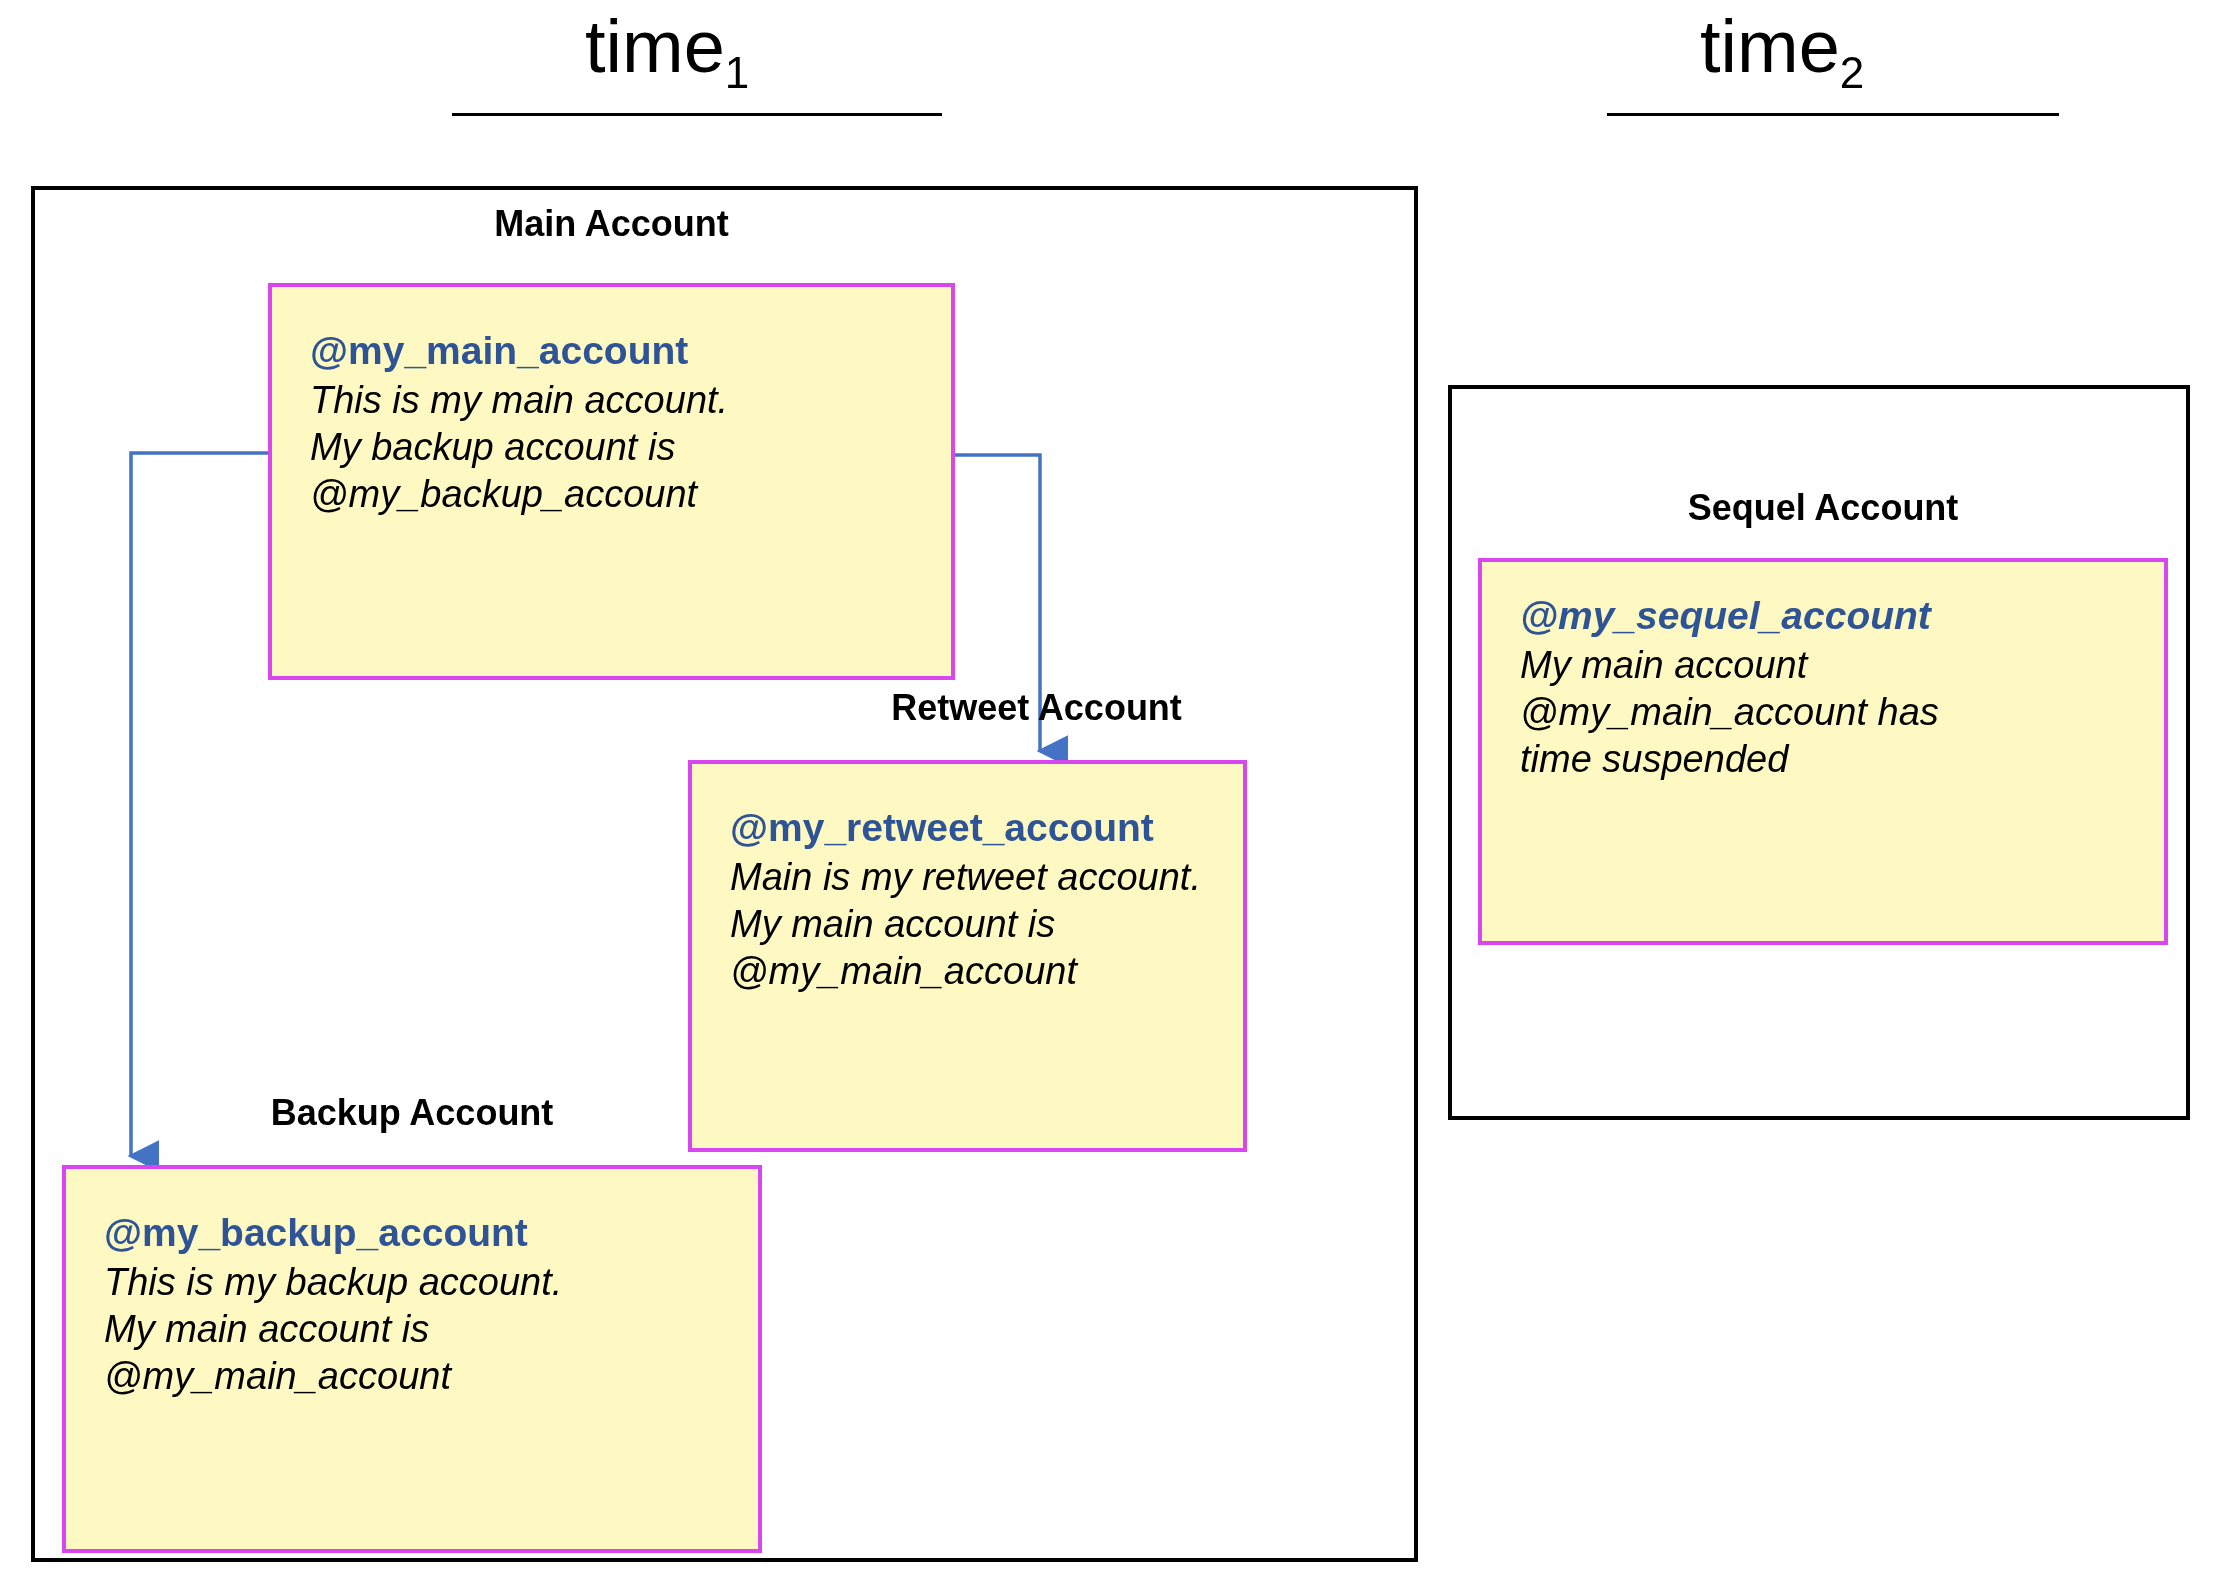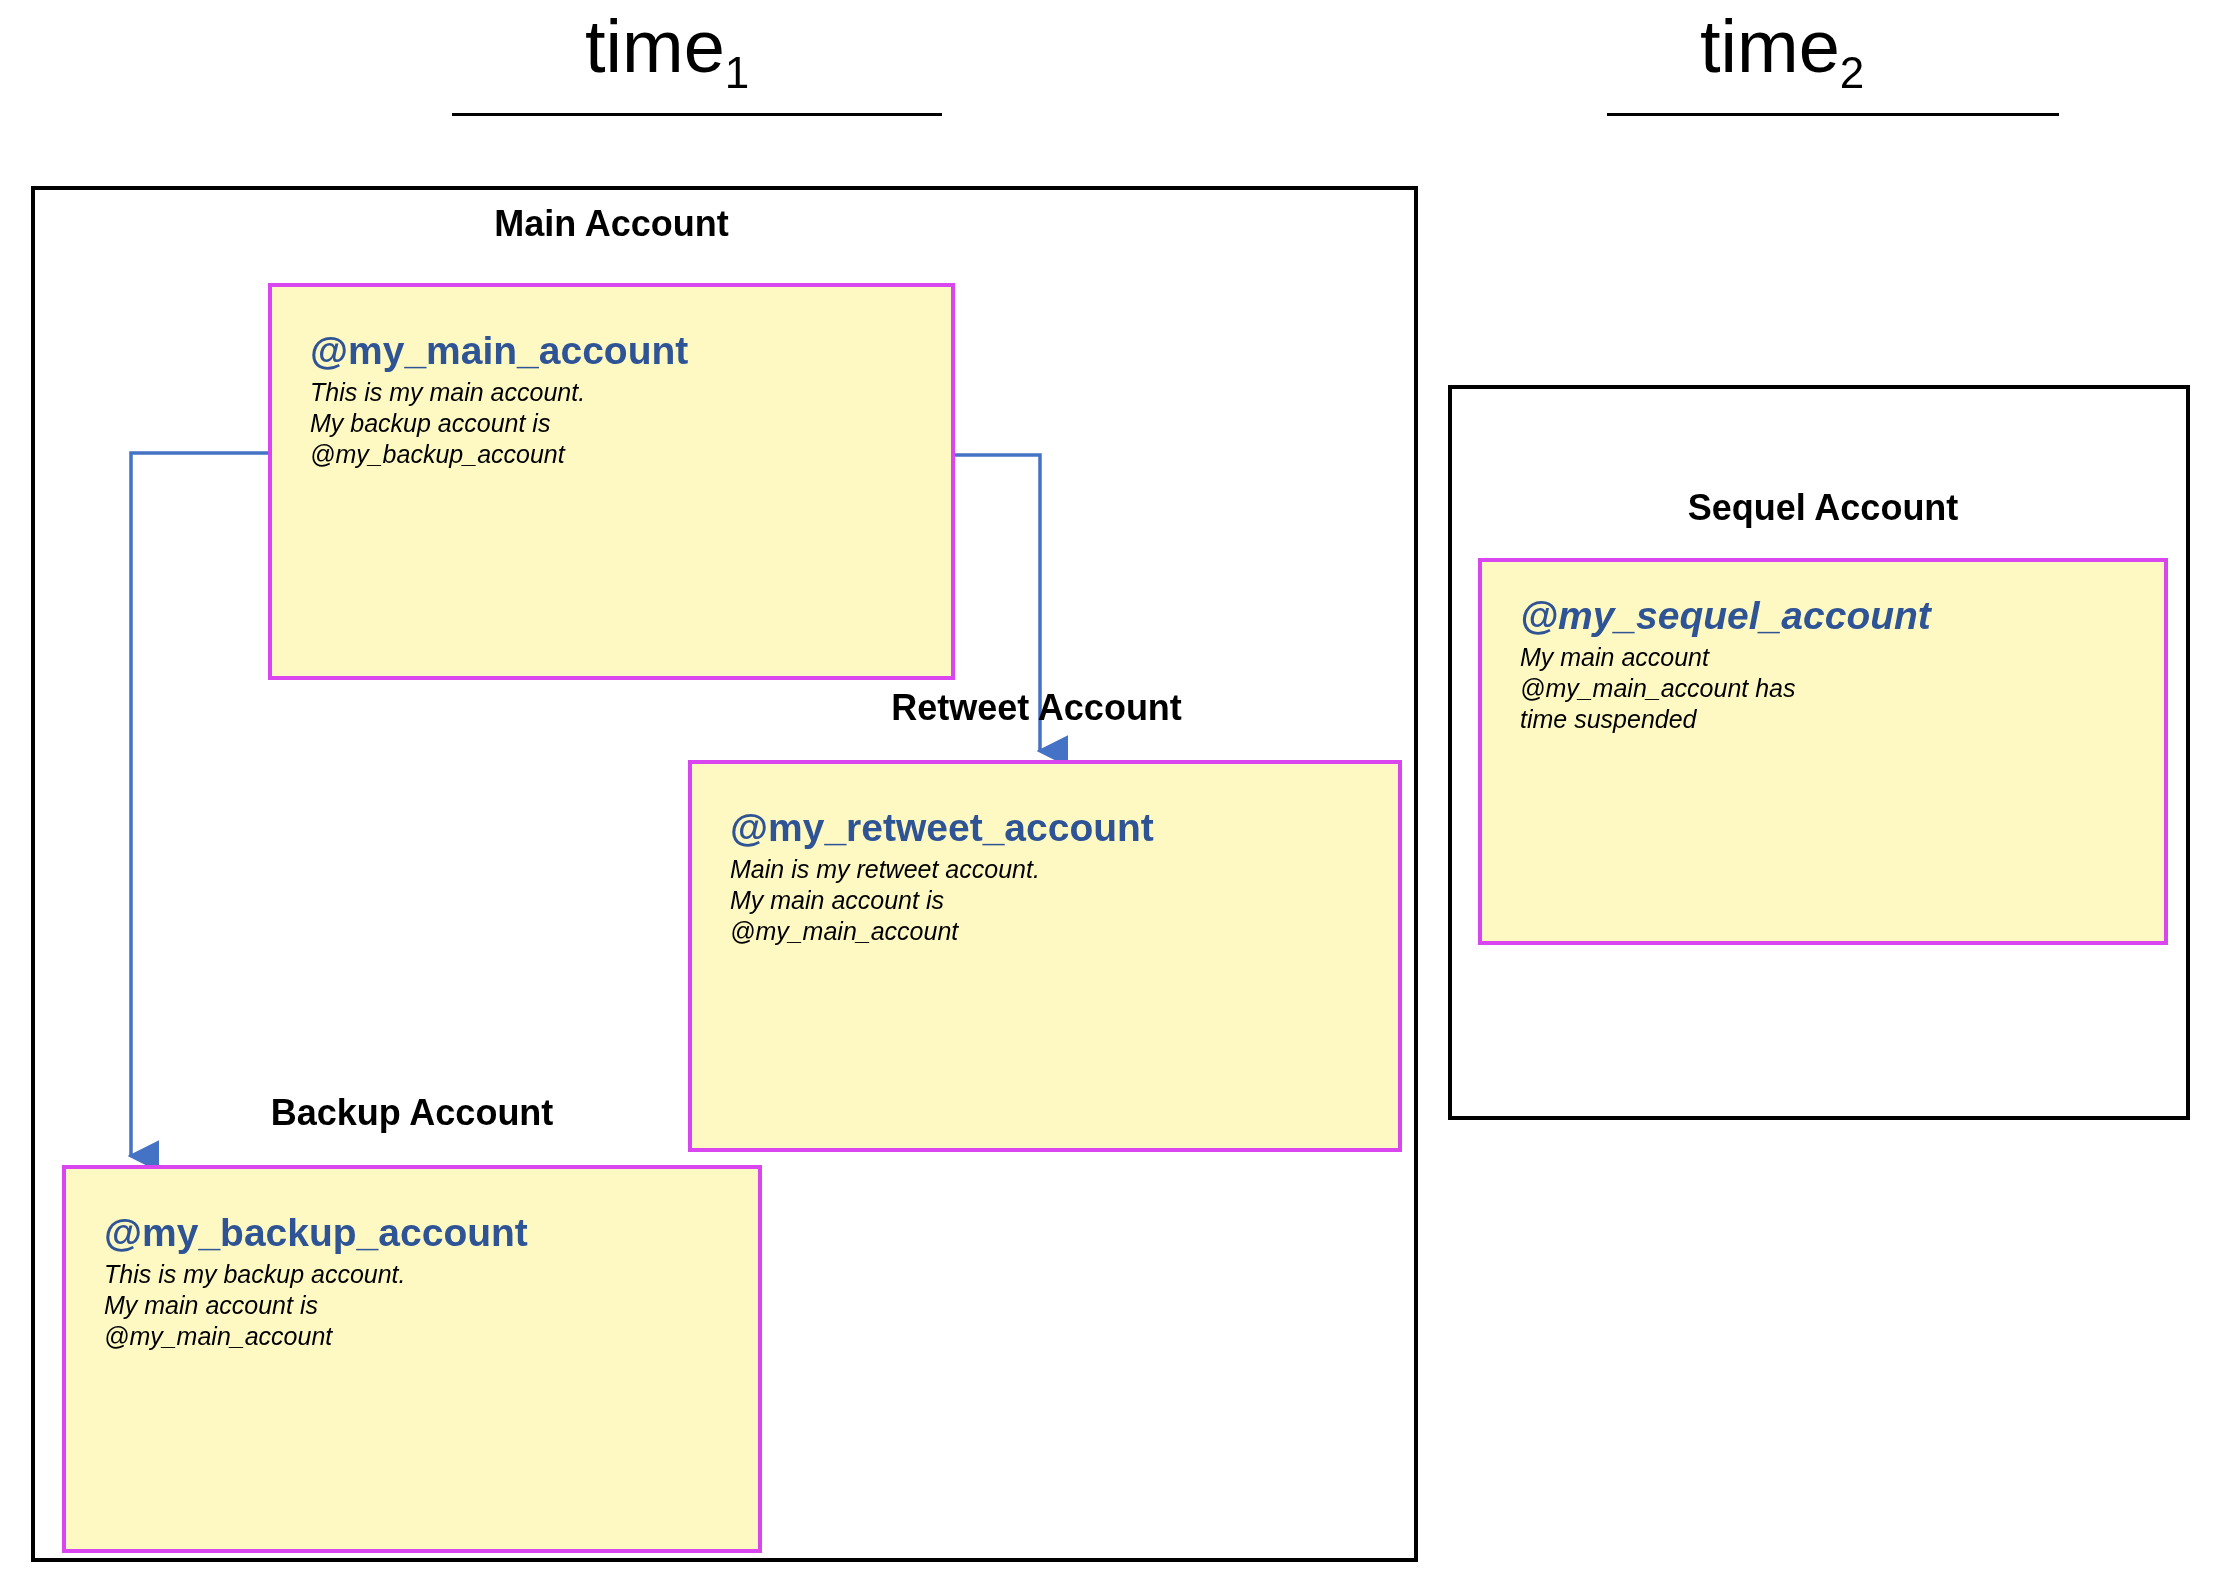--- a/index.html
+++ b/index.html
@@ -17,21 +17,21 @@
   .period{position:absolute;border:4px solid #000;box-sizing:border-box;background:#fff;}
 
   
   .acct-label{position:absolute;font-size:36px;font-weight:bold;color:#000;
               white-space:nowrap;text-align:center;line-height:1;}
   .card{position:absolute;border:4px solid #d946ef;box-sizing:border-box;background:#fef9c3;}
   .card-inner{position:absolute;left:38px;top:40px;right:18px;}
   .handle{font-size:39px;font-weight:bold;color:#2F5496;line-height:1.22;
           white-space:nowrap;margin-bottom:2px;}
   .handle.italic{font-style:italic;}
-  .bio{font-size:25px;font-style:italic;color:#000;line-height:1.24;}
+  .bio{font-size:38px;font-style:italic;color:#000;line-height:1.24;}
   .bio div{white-space:nowrap;}
 
   
   .conn{position:absolute;left:0;top:0;width:2213px;height:1583px;
         pointer-events:none;overflow:visible;}
 </style>
 </head>
 <body>
 
 <div class="stage">
@@ -68,21 +68,21 @@
       <div class="handle">@my_main_account</div>
       <div class="bio">
         <div>This is my main account.</div>
         <div>My backup account is</div>
         <div>@my_backup_account</div>
       </div>
     </div>
   </div>
 
   <div class="acct-label" style="left:688px;top:690px;width:697px;">Retweet Account</div>
-  <div class="card" style="left:688px;top:760px;width:714px;height:392px;">
+  <div class="card" style="left:688px;top:760px;width:559px;height:392px;">
     <div class="card-inner">
       <div class="handle">@my_retweet_account</div>
       <div class="bio">
         <div>Main is my retweet account.</div>
         <div>My main account is</div>
         <div>@my_main_account</div>
       </div>
     </div>
   </div>
 

